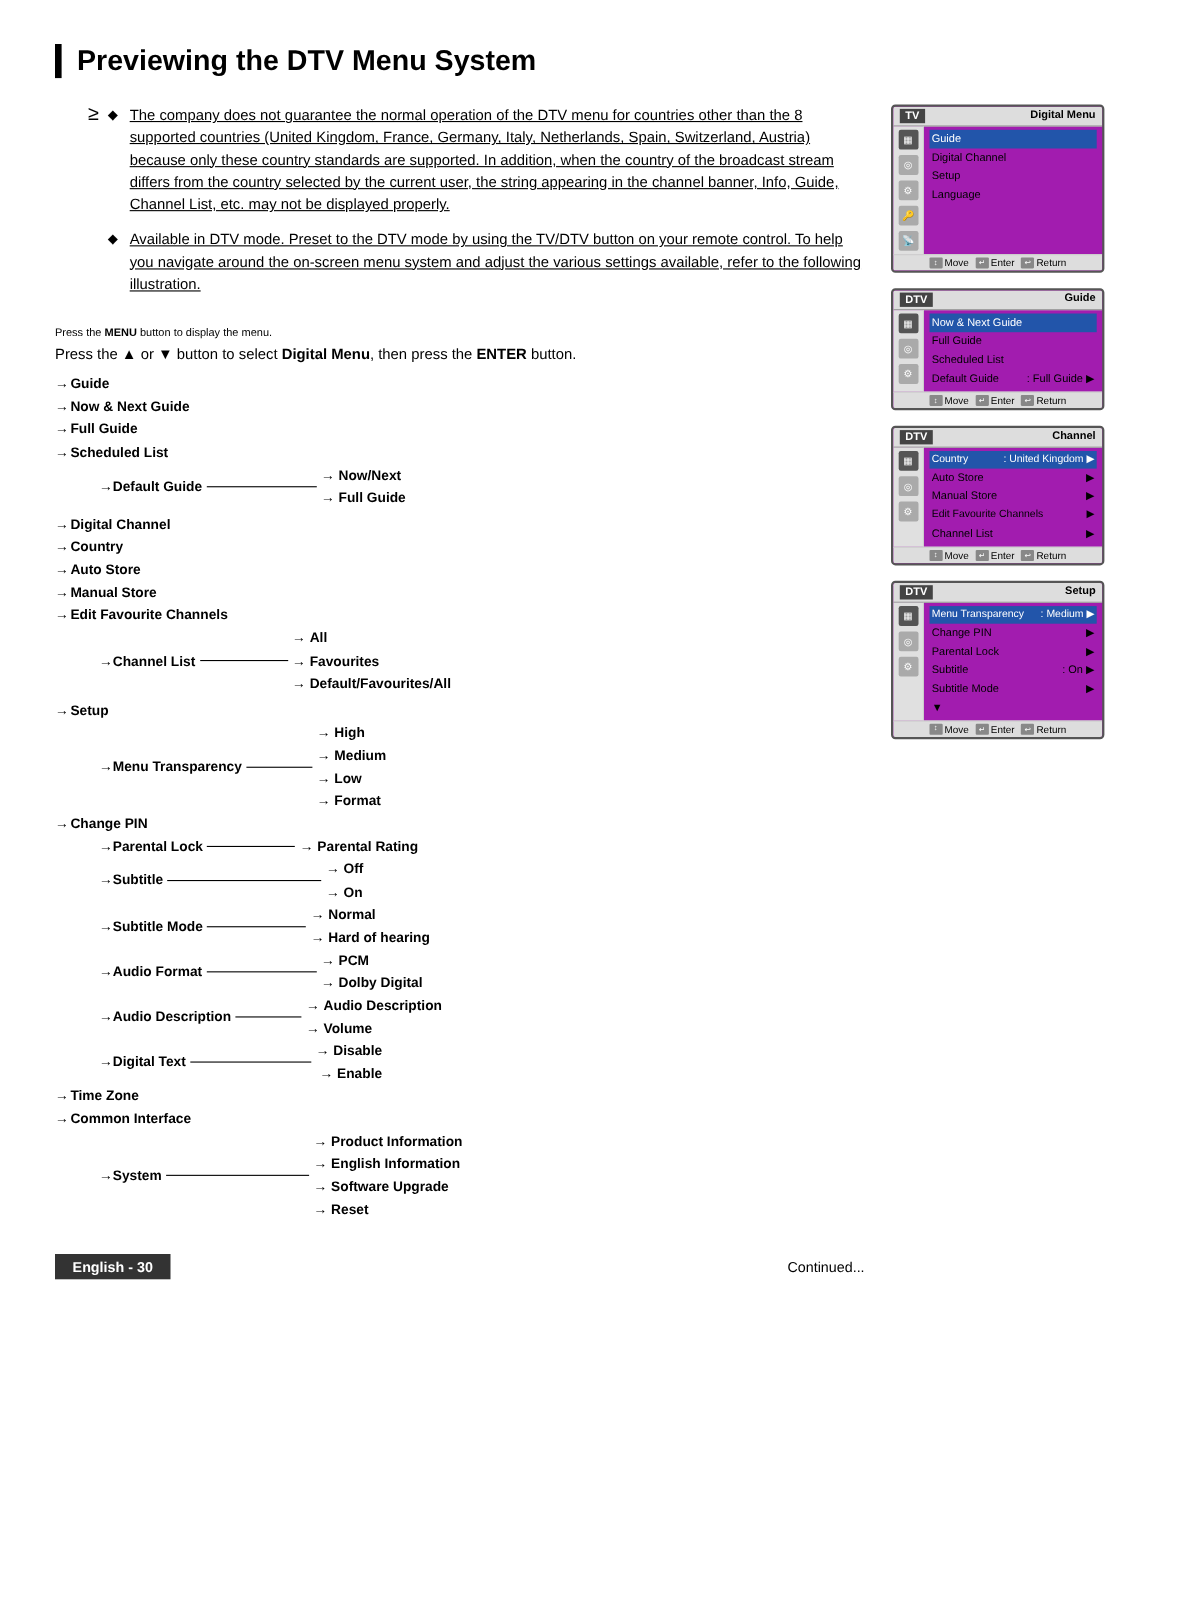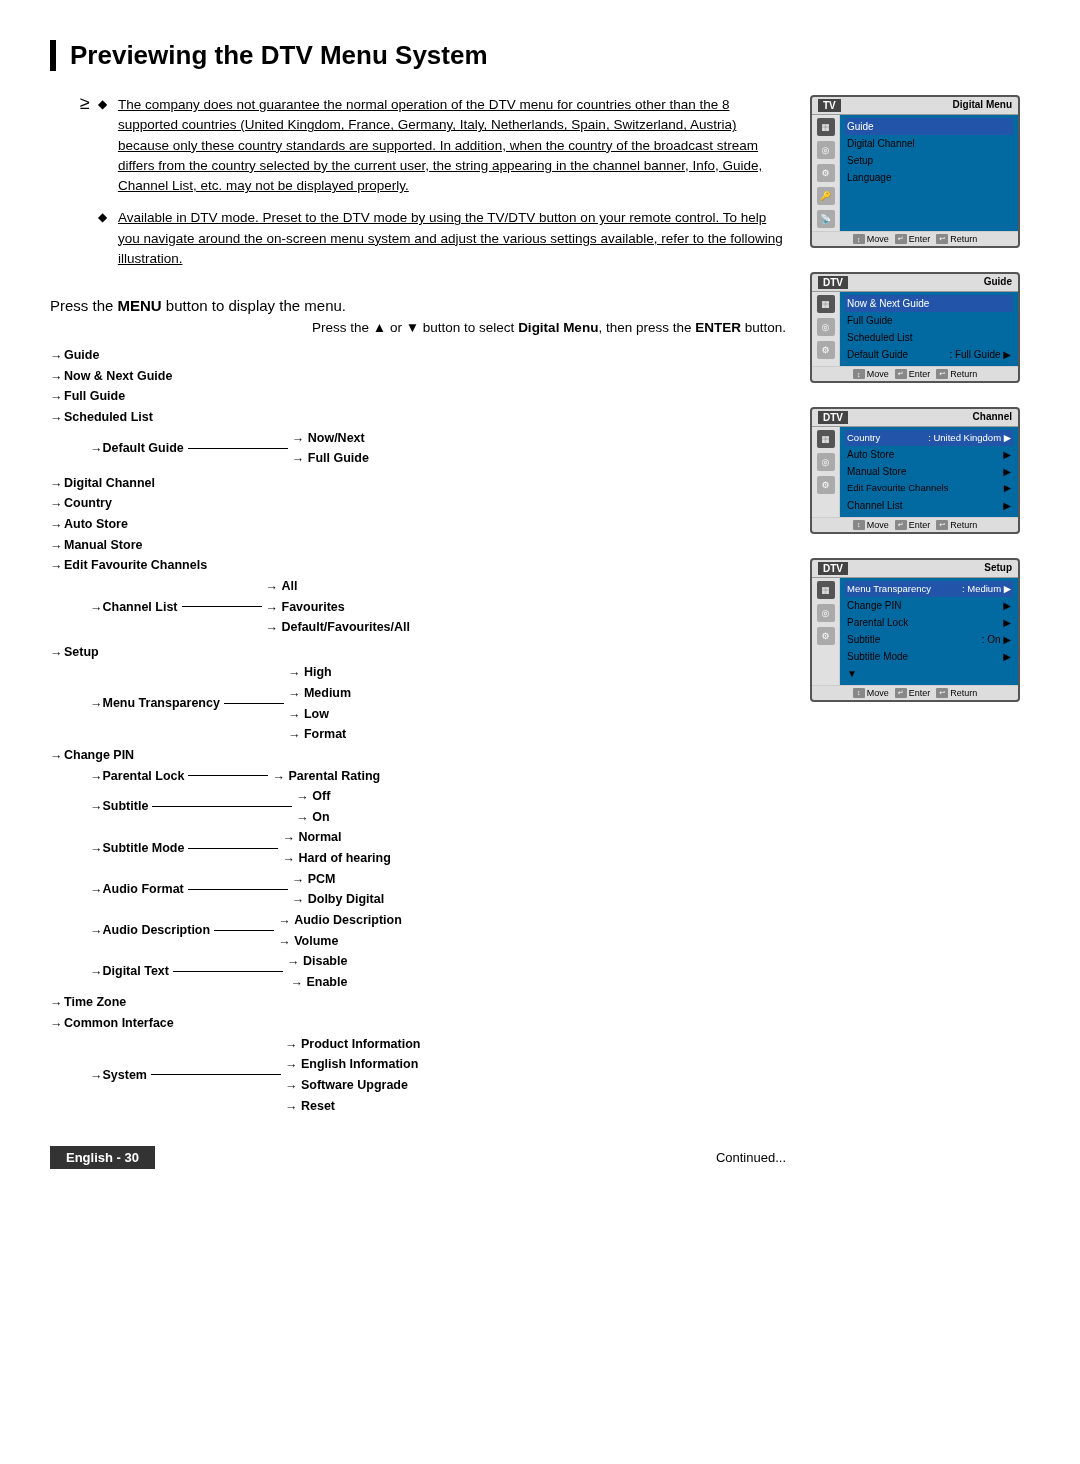--- a/index.html
+++ b/index.html
@@ -54,25 +54,25 @@
       position: absolute;
       left: 0;
       top: 0;
       font-size: 12px;
     }
 
     .bold { font-weight: bold; }
 
     
     .screen-box {
-      width: 210px;
+      width: 194px;
       border: 2px solid #555;
       border-radius: 4px;
-      margin-bottom: 24px;
-      background: #0369a1;
+      margin-bottom: 14px;
+      background: #a21caf;
       font-size: 10.5px;
       overflow: hidden;
     }
 
     .screen-header {
       display: flex;
       justify-content: space-between;
       background: #ddd;
       padding: 2px 6px;
       font-weight: bold;
@@ -213,24 +213,24 @@
         <span style="font-size:18px; margin-right:8px; margin-top:-2px;">≥</span>
         <div>
           <div class="bullet-item">The company does not guarantee the normal operation of the DTV menu for countries other than the 8 supported countries (United Kingdom, France, Germany, Italy, Netherlands, Spain, Switzerland, Austria) because only these country standards are supported. In addition, when the country of the broadcast stream differs from the country selected by the current user, the string appearing in the channel banner, Info, Guide, Channel List, etc. may not be displayed properly.</div>
           <div class="bullet-item">
             <span>Available in DTV mode. Preset to the DTV mode by using the TV/DTV button on your remote control. To help you navigate around the on-screen menu system and adjust the various settings available, refer to the following illustration.</span>
           </div>
         </div>
       </div>
     </div>
 
-    <div style="margin-bottom:6px; font-size:15px;">
+    <div style="margin-bottom:6px; font-size:10px;">
       Press the <strong>MENU</strong> button to display the menu.
     </div>
-    <div style="margin-bottom:10px; font-size:13.5px;text-align:right;">
+    <div style="margin-bottom:10px; font-size:13.5px;">
       Press the ▲ or ▼ button to select <strong>Digital Menu</strong>, then press the <strong>ENTER</strong> button.
     </div>
 
     <div class="tree-diagram">
 
       <div class="tl">
         <span class="ar">→</span>
           <span class="bold">Guide</span>
       </div>
       <div class="tl indent1">

